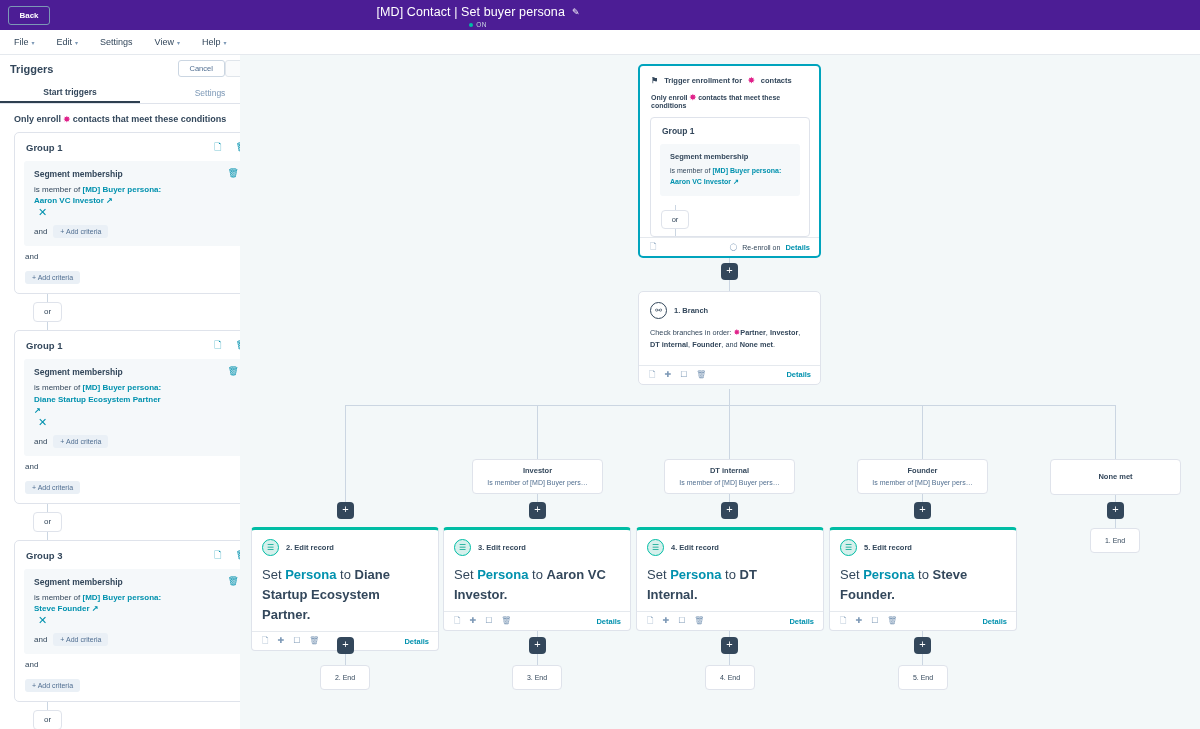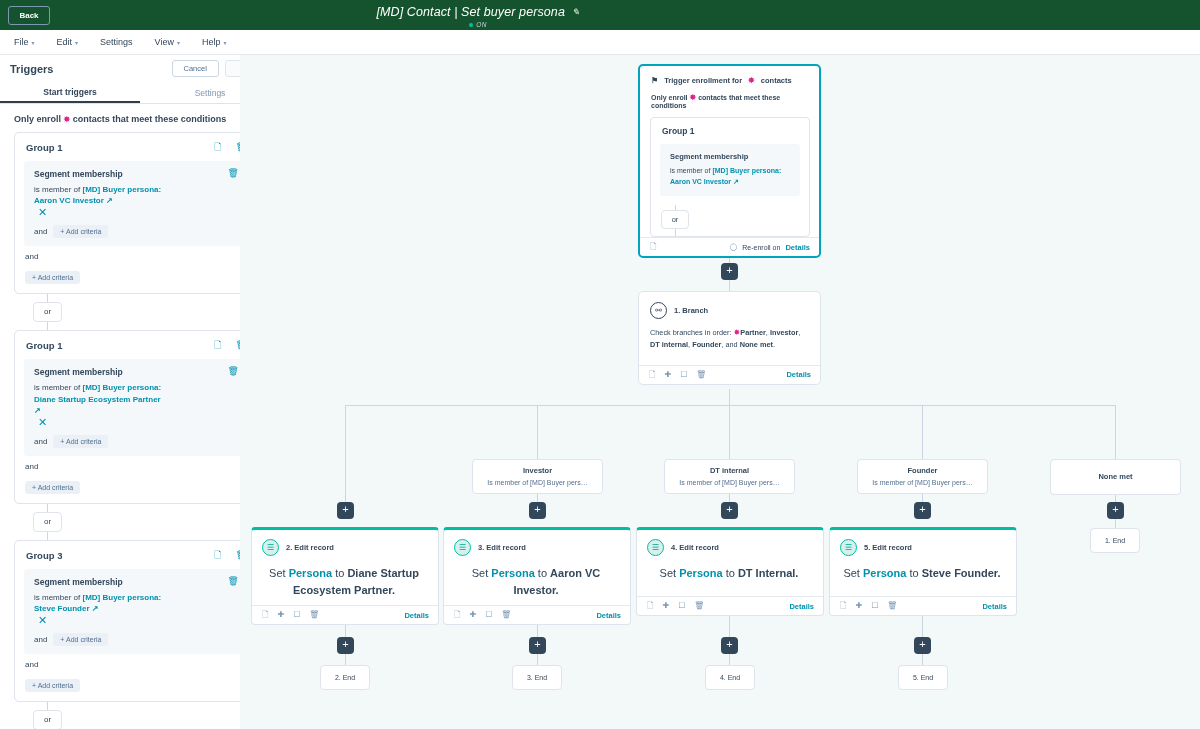--- a/index.html
+++ b/index.html
@@ -6,33 +6,33 @@
   html, body {
     width: 1200px; height: 729px;
     font-family: "Liberation Sans", sans-serif;
     background: #ffffff;
     overflow: hidden;
   }
 
   
   .topbar {
     position: absolute; left: 0; top: 0; width: 1200px; height: 30px;
-    background: #14532d;
+    background: #4c1d95;
     display: flex; align-items: center;
   }
   .back-btn {
     margin-left: 8px; width: 42px; height: 19px;
     border: 1px solid #7c98b6; border-radius: 3px;
     color: #ffffff; font-size: 8px; font-weight: bold;
     display: flex; align-items: center; justify-content: center;
     cursor: pointer; background: transparent;
   }
   .title-wrap {
     position: absolute; left: 0; top: 2px; width: 956px;
-    text-align: center; pointer-events: none; font-style: italic;
+    text-align: center; pointer-events: none;
   }
   .wf-title {
     color: #ffffff; font-size: 12.5px; letter-spacing: .1px;
     display: inline-block; vertical-align: middle;
   }
   .pencil-icon {
     display: inline-block; vertical-align: middle;
     margin-left: 7px; color: #ffffff; font-size: 9px;
     pointer-events: auto; cursor: pointer;
   }
@@ -59,21 +59,21 @@
   .sidebar {
     position: absolute; left: 0; top: 55px; width: 281px; height: 674px;
     background: #ffffff; border-right: 1px solid #dfe3eb;
     overflow: hidden;
   }
   .sb-header {
     height: 27px; display: flex; align-items: center;
     padding: 0 8px 0 10px; justify-content: space-between;
   }
   .sb-title { font-size: 11px; font-weight: bold; color: #33475b; }
-  .sb-btns { display: flex; gap: 6px; }
+  .sb-btns { display: flex; }
   .btn-sec {
     font-size: 7.5px; color: #506e91; border: 1px solid #cbd6e2;
     border-radius: 3px; padding: 3px 11px; background: #fff; cursor: pointer;
   }
   .btn-dis {
     font-size: 7.5px; color: #b9c4d0; border: 1px solid #e0e5eb;
     border-radius: 3px; padding: 3px 14px; background: #fafbfc; cursor: default;
   }
   .sb-tabs {
     display: flex; height: 22px; border-bottom: 1px solid #dfe3eb;
@@ -231,21 +231,21 @@
     border-radius: 4px; background: #ffffff;
   }
   .ac-head { display: flex; align-items: center; gap: 7px; padding: 9px 10px 0 10px; }
   .ac-badge {
     width: 17px; height: 17px; border-radius: 50%; background: #d6f0ec;
     border: 1px solid #00bda5;
     display: flex; align-items: center; justify-content: center;
     font-size: 8px; color: #00a38d;
   }
   .ac-title { font-size: 7.5px; font-weight: bold; color: #33475b; }
-  .ac-text { font-size: 11px; color: #33475b; line-height: 1.55; padding: 9px 12px 0 10px; min-height: 34px; text-align: center; }
+  .ac-text { font-size: 13px; color: #33475b; line-height: 1.55; padding: 9px 12px 0 10px; min-height: 34px; }
   .tlnk { color: #0091ae; font-weight: bold; }
   .action-card .card-footer { margin-top: 6px; }
 
   
   .end-node {
     width: 50px; border: 1px solid #dfe3eb; border-radius: 4px; background: #ffffff;
     padding: 8px 0; text-align: center; font-size: 7px; color: #33475b;
   }
 
   

